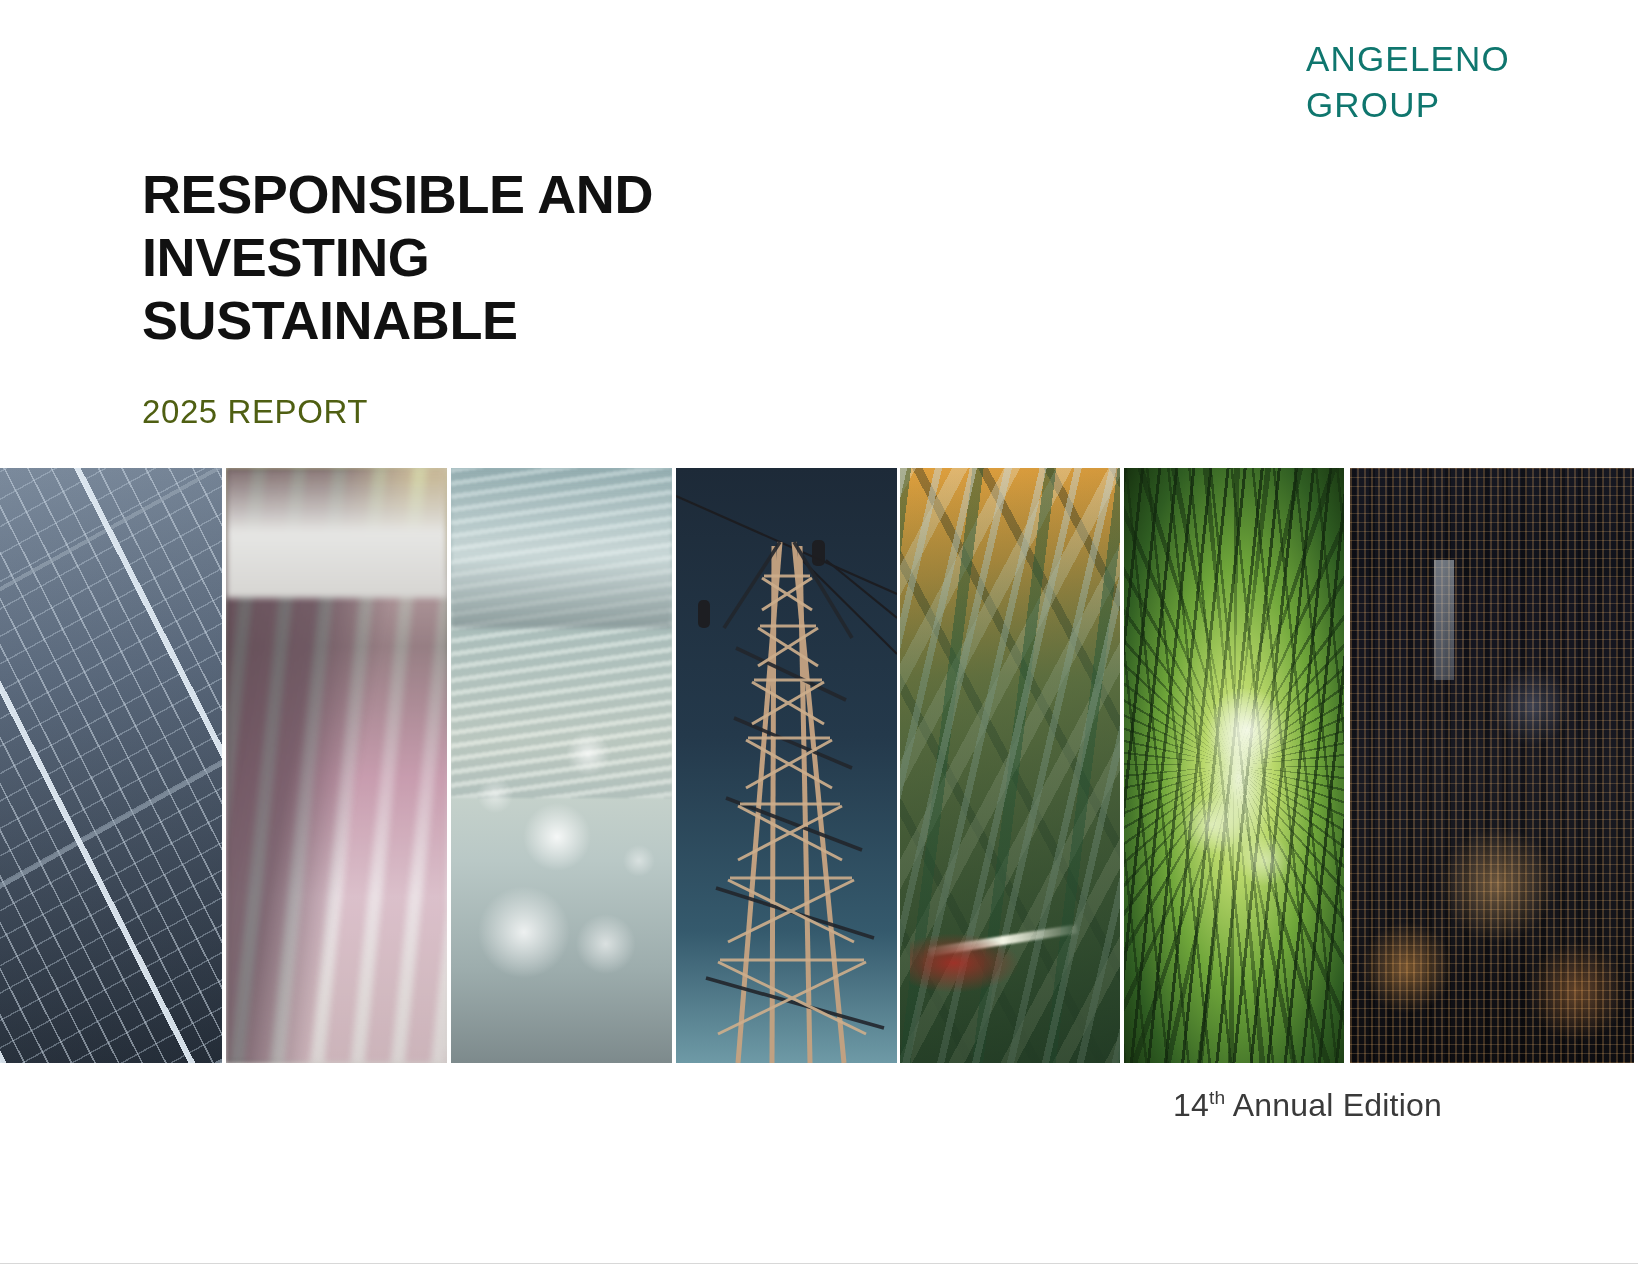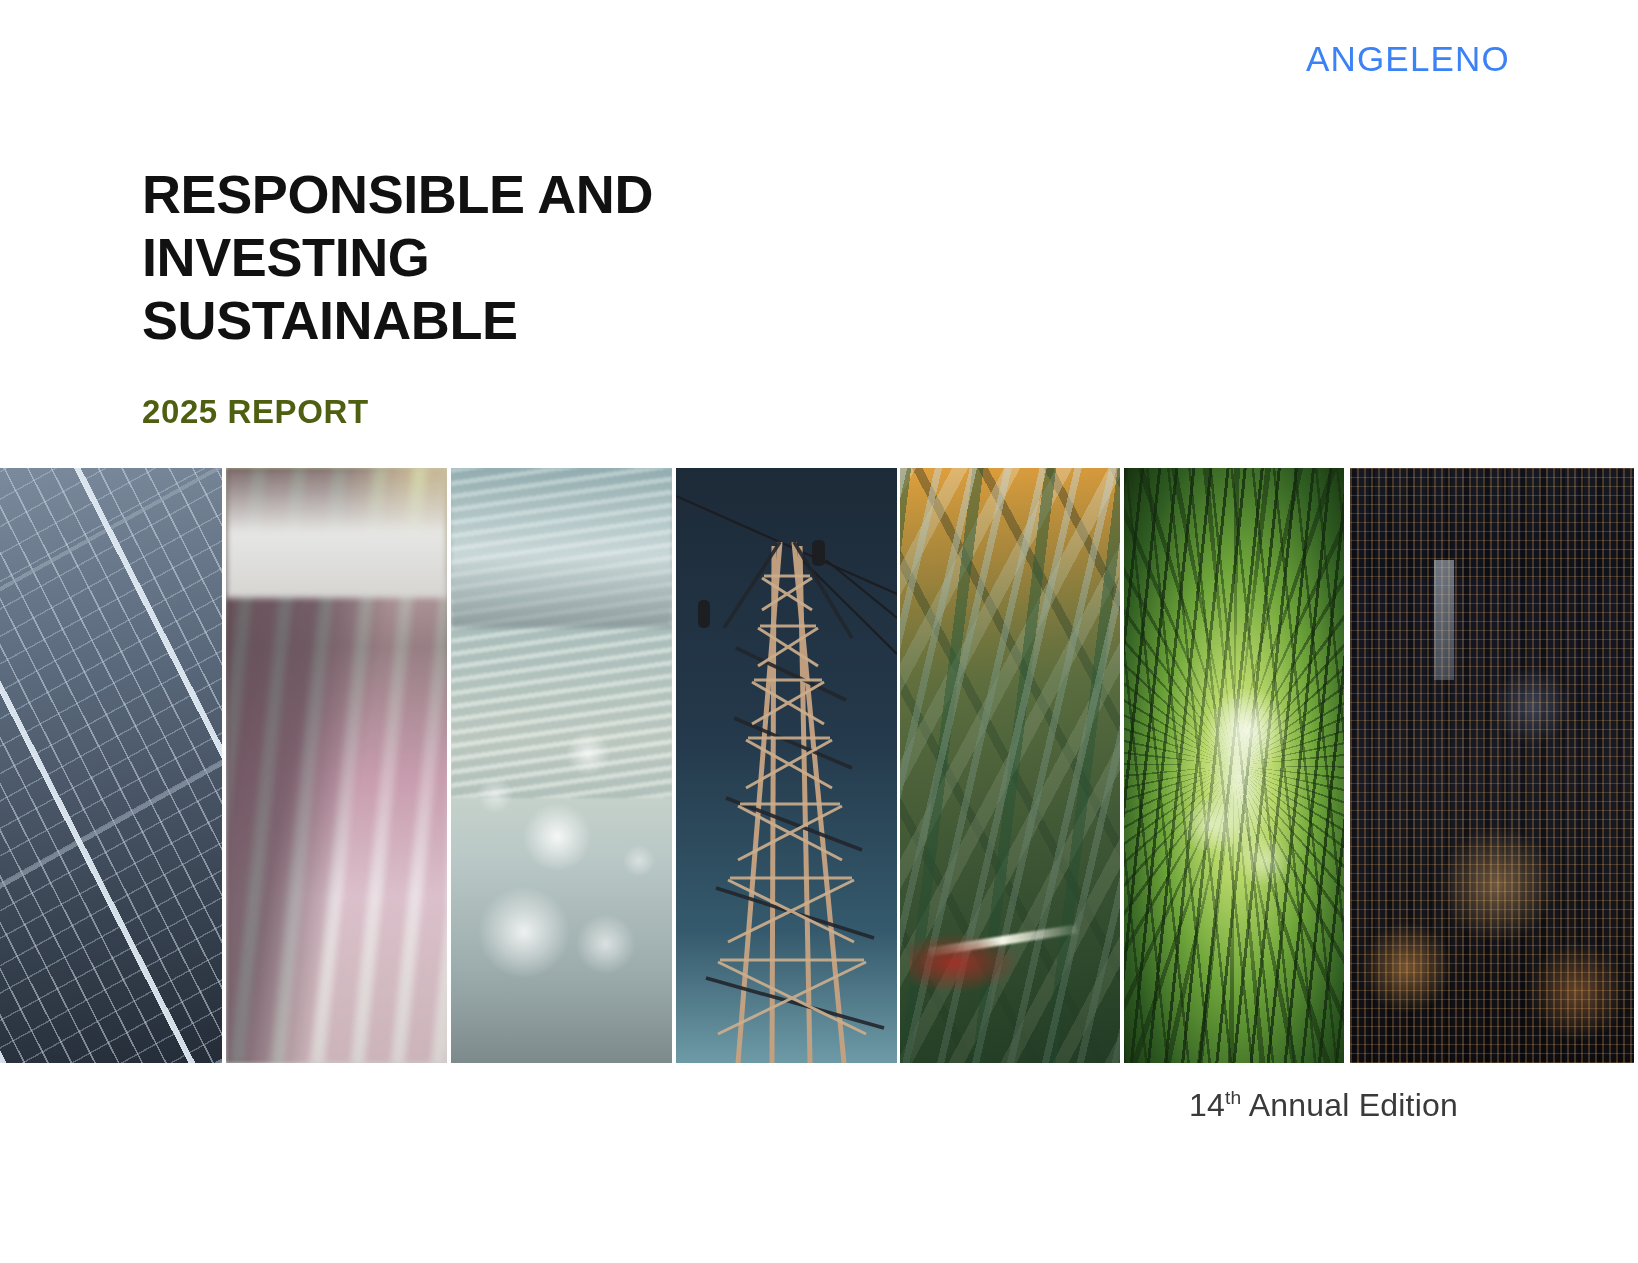--- a/index.html
+++ b/index.html
@@ -19,21 +19,21 @@
     border-bottom: 1px solid #d8d8d8;
     box-sizing: border-box;
   }
 
   
   .logo {
     position: absolute;
     top: 36px;
     right: 128px;
     text-align: left;
-    color: #3b82f6;
+    color: #0f766e;
     font-size: 35px;
     line-height: 1.32;
     letter-spacing: 1.2px;
     font-weight: 400;
     white-space: nowrap;
   }
   .logo-line { display: block; }
 
   
   .title-block {
@@ -49,21 +49,21 @@
     font-weight: bold;
     line-height: 1.17;
     letter-spacing: -0.4px;
   }
   .main-title .tline { display: block; }
   .subtitle {
     margin: 0;
     padding-top: 40px;
     color: #4f5f12;
     font-size: 33px;
-    font-weight: 700;
+    font-weight: 400;
     letter-spacing: 0.6px;
   }
 
   
   .strip {
     position: absolute;
     left: 0;
     top: 468px;
     width: 1638px;
     height: 595px;
@@ -248,40 +248,41 @@
   }
   .city-peak {
     position: absolute;
     left: 84px; top: 92px; width: 20px; height: 120px;
     background: linear-gradient(180deg, rgba(190,200,210,0.55) 0%, rgba(160,172,186,0.35) 100%);
   }
 
   
   .edition {
     position: absolute;
-    right: 180px;
+    right: 196px;
     top: 1087px;
     color: #3a3a3a;
     font-size: 32px;
     letter-spacing: 0.2px;
     white-space: nowrap;
   }
   .edition sup {
     font-size: 0.6em;
     vertical-align: super;
     line-height: 0;
   }
 </style>
 </head>
 <body>
 
 <div class="page">
 
   <div class="logo">
     <span class="logo-line">ANGELENO</span>
+    <span class="logo-line">GROUP</span>
   </div>
 
   <div class="title-block">
     <h1 class="main-title">
       <span class="tline">RESPONSIBLE AND</span>
       <span class="tline">INVESTING</span>
       <span class="tline">SUSTAINABLE</span>
     </h1>
     <p class="subtitle">2025 REPORT</p>
   </div>

